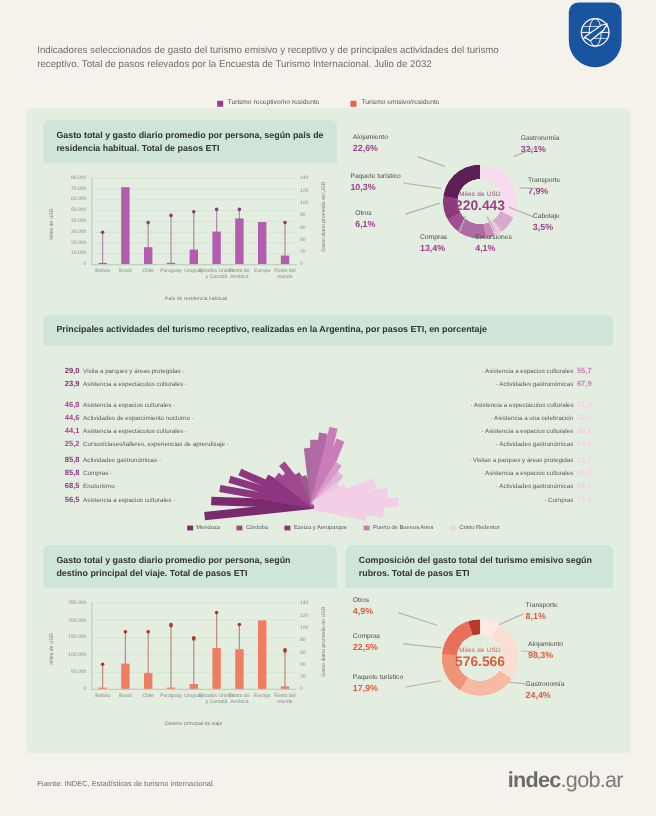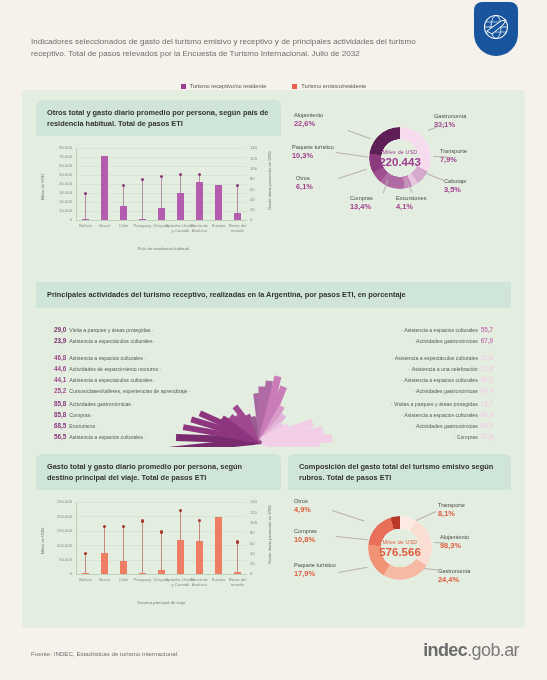--- a/index.html
+++ b/index.html
@@ -113,21 +113,21 @@
     </div>
     <div class="lg">
       <i style="background:#e8604c"></i>
       <span>Turismo emisivo/residente</span>
     </div>
   </div>
 
   <div class="board">
 
     <div class="card" style="left:14px;top:10px;width:245px;height:155px;">
-      <div class="card-head">Otros total y gasto diario promedio por persona, según país de residencia habitual. Total de pasos ETI</div>
+      <div class="card-head">Gasto total y gasto diario promedio por persona, según país de residencia habitual. Total de pasos ETI</div>
       <div class="card-body" id="plot1" style="height:118px;">
           <div class="gridline" style="left:40px;top:84px;width:171px;"></div>
           <div class="ytick" style="left:4px;top:81.4px;">0</div>
           <div class="gridline" style="left:40px;top:75px;width:171px;"></div>
           <div class="ytick" style="left:4px;top:72.4px;">10.000</div>
           <div class="gridline" style="left:40px;top:66px;width:171px;"></div>
           <div class="ytick" style="left:4px;top:63.4px;">20.000</div>
           <div class="gridline" style="left:40px;top:57px;width:171px;"></div>
           <div class="ytick" style="left:4px;top:54.4px;">30.000</div>
           <div class="gridline" style="left:40px;top:48px;width:171px;"></div>
@@ -187,21 +187,21 @@
           <div class="bar" style="left:197.51px;top:77.25px;width:7.9799999999999995px;height:6.75px;background:#b35cb0;"></div>
           <div class="xtick" style="left:186.68px;top:87px;width:29.64px;">Resto del mundo</div>
           <div class="axis-title" style="left:101.5px;top:110px;">País de residencia habitual</div>
           <div class="axis-title vert" style="left:4px;top:64px;">Miles de USD</div>
           <div class="axis-title vert" style="left:231px;top:74px;">Gasto diario promedio en USD</div>
         </div>
     </div>
 
     <div class="card" style="left:266px;top:10px;width:223px;height:155px;">
       <div class="card-body" id="donut1" style="height:118px;">
-          <div class="donut-wrap" style="left:81px;top:27px;width:62px;height:62px;">
+          <div class="donut-wrap" style="left:81px;top:37px;width:62px;height:62px;">
             <div style="position:absolute;inset:0;border-radius:50%;background:conic-gradient(from 0deg, #f7dcef 0deg 115.56deg,#d7a9cd 115.56deg 144deg,#e7c8de 144deg 156.6deg,#c78cba 156.6deg 171.36deg,#b06aa4 171.36deg 219.6deg,#a04f92 219.6deg 241.55999999999997deg,#8b3a7e 241.55999999999997deg 278.64deg,#5e1f56 278.64deg 360deg);
      -webkit-mask:radial-gradient(circle, transparent 0 18.599999999999998px, #000 18.91px);
      mask:radial-gradient(circle, transparent 0 18.599999999999998px, #000 18.91px);"></div>
             <div class="donut-center">
               <div class="cap" style="color:#a03c8e;">Miles de USD</div>
               <div class="val" style="color:#a03c8e;">220.443</div>
             </div>
           </div>
           <div class="dlabel" style="left:146px;top:13px;width:60px;"><span>Gastronomía</span><b style="color:#a03c8e;">32,1%</b></div>
           <div class="leader" style="left:140px;top:30px;width:20px;transform:rotate(-22deg);"></div>
@@ -216,21 +216,21 @@
           <div class="dlabel" style="left:8px;top:75px;width:40px;"><span>Otros</span><b style="color:#a03c8e;">6,1%</b></div>
           <div class="leader" style="left:50px;top:78px;width:30px;transform:rotate(-18deg);"></div>
           <div class="dlabel" style="left:4px;top:44px;width:44px;"><span>Paquete turístico</span><b style="color:#a03c8e;">10,3%</b></div>
           <div class="leader" style="left:48px;top:52px;width:32px;transform:rotate(8deg);"></div>
           <div class="dlabel" style="left:6px;top:12px;width:52px;"><span>Alojamiento</span><b style="color:#a03c8e;">22,6%</b></div>
           <div class="leader" style="left:60px;top:30px;width:24px;transform:rotate(20deg);"></div>
         </div>
     </div>
 
     <div class="card" style="left:14px;top:172px;width:475px;height:185px;">
-      <div class="card-head" style="border-radius:1px;margin-top:20px;">Principales actividades del turismo receptivo, realizadas en la Argentina, por pasos ETI, en porcentaje</div>
+      <div class="card-head" style="border-radius:1px;">Principales actividades del turismo receptivo, realizadas en la Argentina, por pasos ETI, en porcentaje</div>
       <div class="card-body" id="radial" style="height:160px;">
           <div class="ray" style="left:226px;top:129.5px;width:92px;height:7px;background:#7a2a6e;transform:rotate(-186deg);"></div>
           <div class="ray" style="left:226px;top:129.5px;width:86px;height:7px;background:#7a2a6e;transform:rotate(-178deg);"></div>
           <div class="ray" style="left:226px;top:130px;width:80px;height:6px;background:#8e3580;transform:rotate(-170deg);"></div>
           <div class="ray" style="left:226px;top:130px;width:74px;height:6px;background:#8e3580;transform:rotate(-163deg);"></div>
           <div class="ray" style="left:226px;top:130px;width:68px;height:6px;background:#8e3580;transform:rotate(-156deg);"></div>
           <div class="ray" style="left:226px;top:130px;width:46px;height:6px;background:#8e3580;transform:rotate(-150deg);"></div>
           <div class="ray" style="left:226px;top:130px;width:40px;height:6px;background:#a0478f;transform:rotate(-142deg);"></div>
           <div class="ray" style="left:226px;top:130px;width:36px;height:6px;background:#a0478f;transform:rotate(-136deg);"></div>
           <div class="ray" style="left:226px;top:130px;width:44px;height:6px;background:#a0478f;transform:rotate(-128deg);"></div>
@@ -376,21 +376,21 @@
             </div>
           </div>
           <div class="dlabel" style="left:150px;top:12px;width:52px;"><span>Transporte</span><b style="color:#e05a3e;">8,1%</b></div>
           <div class="leader" style="left:128px;top:30px;width:22px;transform:rotate(-24deg);"></div>
           <div class="dlabel" style="left:152px;top:44px;width:52px;"><span>Alojamiento</span><b style="color:#e05a3e;">98,3%</b></div>
           <div class="leader" style="left:146px;top:52px;width:12px;transform:rotate(2deg);"></div>
           <div class="dlabel" style="left:150px;top:78px;width:52px;"><span>Gastronomía</span><b style="color:#e05a3e;">24,4%</b></div>
           <div class="leader" style="left:136px;top:78px;width:16px;transform:rotate(6deg);"></div>
           <div class="dlabel" style="left:6px;top:72px;width:44px;"><span>Paquete turístico</span><b style="color:#e05a3e;">17,9%</b></div>
           <div class="leader" style="left:50px;top:82px;width:30px;transform:rotate(-10deg);"></div>
-          <div class="dlabel" style="left:6px;top:38px;width:44px;"><span>Compras</span><b style="color:#e05a3e;">10,8%</b></div>
+          <div class="dlabel" style="left:6px;top:38px;width:44px;"><span>Compras</span><b style="color:#e05a3e;">22,5%</b></div>
           <div class="leader" style="left:48px;top:46px;width:32px;transform:rotate(6deg);"></div>
           <div class="dlabel" style="left:6px;top:8px;width:44px;"><span>Otros</span><b style="color:#e05a3e;">4,9%</b></div>
           <div class="leader" style="left:44px;top:20px;width:34px;transform:rotate(18deg);"></div>
         </div>
     </div>
 
   </div>
 
   <div class="source">Fuente: INDEC, Estadísticas de turismo internacional.</div>
   <div class="brand">

